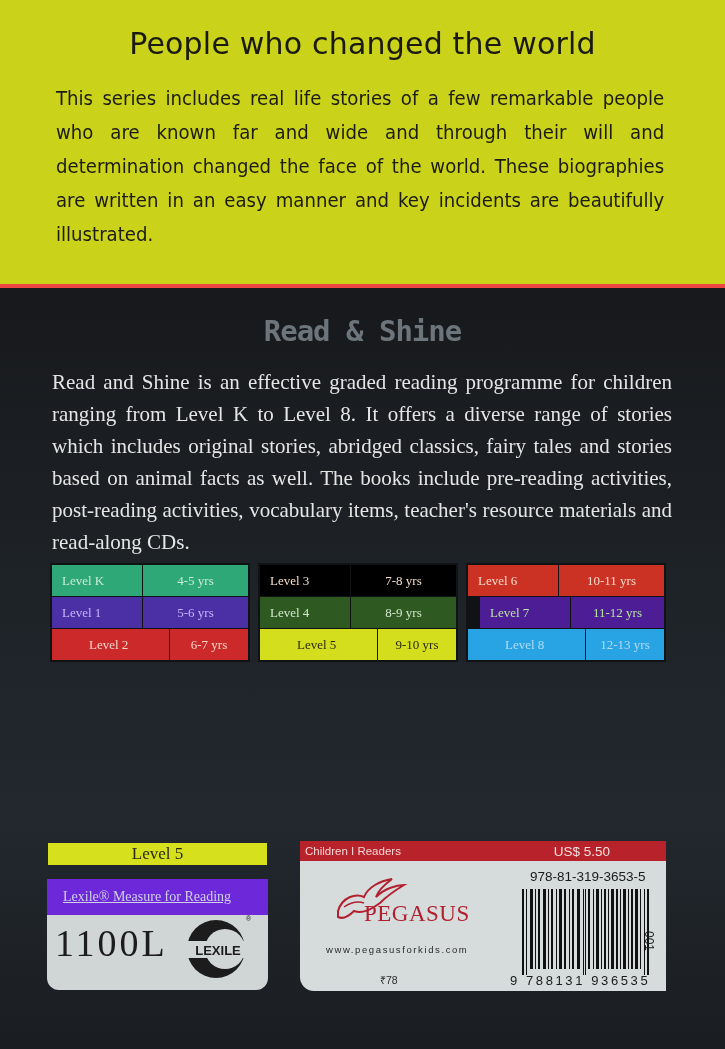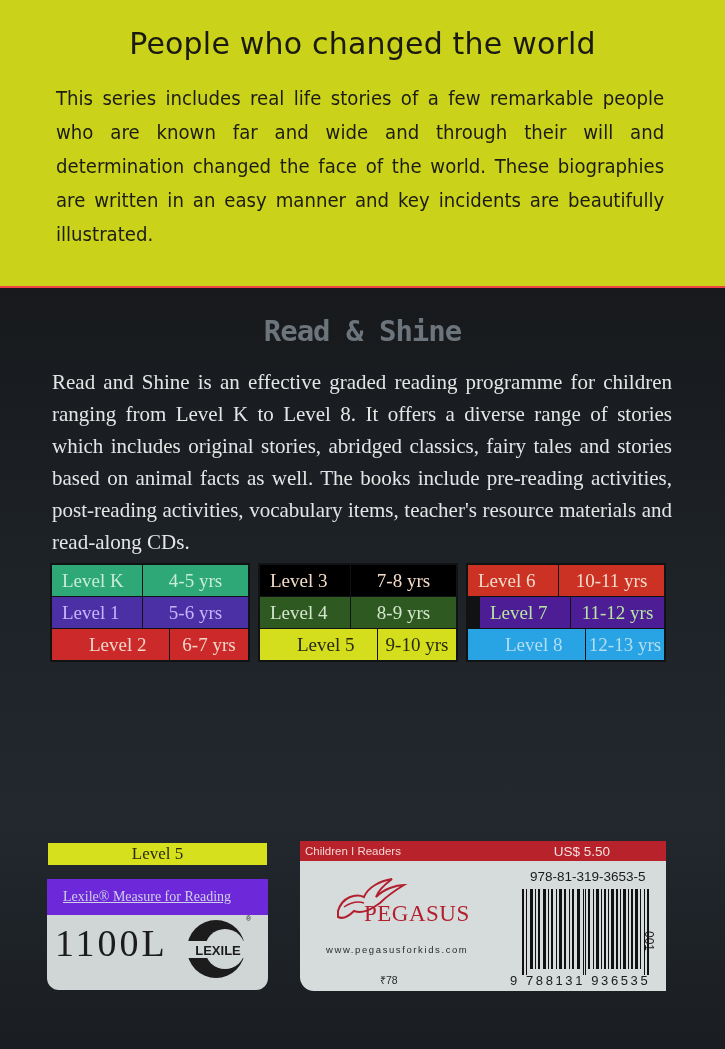--- a/index.html
+++ b/index.html
@@ -1,26 +1,26 @@
 <!DOCTYPE html>
 <html><head>
 <meta charset="utf-8">
 <style>
   html, body { margin: 0; padding: 0; }
   body { width: 725px; height: 1049px; overflow: hidden; background: #1c1f22; font-family: "Liberation Serif", serif; position: relative; }
-  .top { position: absolute; left: 0; top: 0; width: 725px; height: 288px; background: #cbd21a; border-bottom: 2px solid #ef4444; box-sizing: border-box; }
+  .top { position: absolute; left: 0; top: 0; width: 725px; height: 288px; background: #cbd21a; border-bottom: 4px solid #ef4444; box-sizing: border-box; }
   .top-title { position: absolute; top: 26px; left: 0; width: 725px; text-align: center; font-family: "DejaVu Sans", sans-serif; font-size: 30px; color: #1a1a10; letter-spacing: 0.2px; }
   .top-body { position: absolute; top: 82px; left: 56px; width: 608px; font-family: "DejaVu Sans", sans-serif; font-size: 19.5px; line-height: 34px; color: #1c1c12; text-align: justify; text-align-last: left; transform: scaleX(0.93); transform-origin: left top; width: 654px; }
   .dark { position: absolute; left: 0; top: 288px; width: 725px; height: 761px; background: linear-gradient(180deg, #17191c 0%, #1e2328 40%, #22282e 70%, #1a1d21 100%); }
   .rs-title { position: absolute; top: 314px; left: 0; width: 725px; text-align: center; font-family: "DejaVu Sans Mono", monospace; font-weight: bold; font-size: 29px; color: #6d757c; letter-spacing: -1px; }
   .rs-body { position: absolute; top: 366px; left: 52px; width: 620px; font-size: 21px; line-height: 32px; color: #e4e6e6; text-align: justify; text-align-last: left; }
   .lv-table { position: absolute; border: 2px solid #101214; background: #101214; }
   .lv-row { display: flex; height: 31px; margin-bottom: 1px; }
   .lv-row:last-child { margin-bottom: 0; padding-left: 27px; }
-  .lv-cell { display: flex; align-items: center; font-size: 19px; box-sizing: border-box; padding-left: 10px; }
+  .lv-cell { display: flex; align-items: center; font-size: 13px; box-sizing: border-box; padding-left: 10px; }
   .lv-cell.level { width: 91px; border-right: 1px solid #101214; }
   .lv-cell.age { justify-content: center; padding-left: 0; }
   .lexile-level { position: absolute; left: 48px; top: 843px; width: 219px; height: 22px; background: #d6e01c; color: #2a2a10; font-size: 17px; display: flex; align-items: center; justify-content: center; }
   .lexile-card { position: absolute; left: 47px; top: 879px; width: 221px; height: 111px; background: #d0d6d6; border-radius: 0 0 12px 12px; overflow: hidden; }
   .lexile-head { height: 36px; background: #6d28d9; color: #cfd0e8; font-size: 14px; padding-left: 16px; display: flex; align-items: center; text-decoration: underline; }
   .lexile-score { position: absolute; left: 8px; top: 42px; font-size: 38px; color: #1c1c1c; letter-spacing: 3px; }
   .lexile-logo { position: absolute; left: 136px; top: 32px; width: 70px; height: 70px; }
   .price-card { position: absolute; left: 300px; top: 841px; width: 366px; height: 150px; background: #d6dcdc; border-radius: 0 0 0 14px; overflow: hidden; }
   .price-head { height: 20px; background: #b8222a; display: flex; justify-content: space-between; align-items: center; padding: 0 56px 0 5px; font-family: "Liberation Sans", sans-serif; color: #f2d6d6; }
   .price-head .cat { font-size: 11.5px; }

